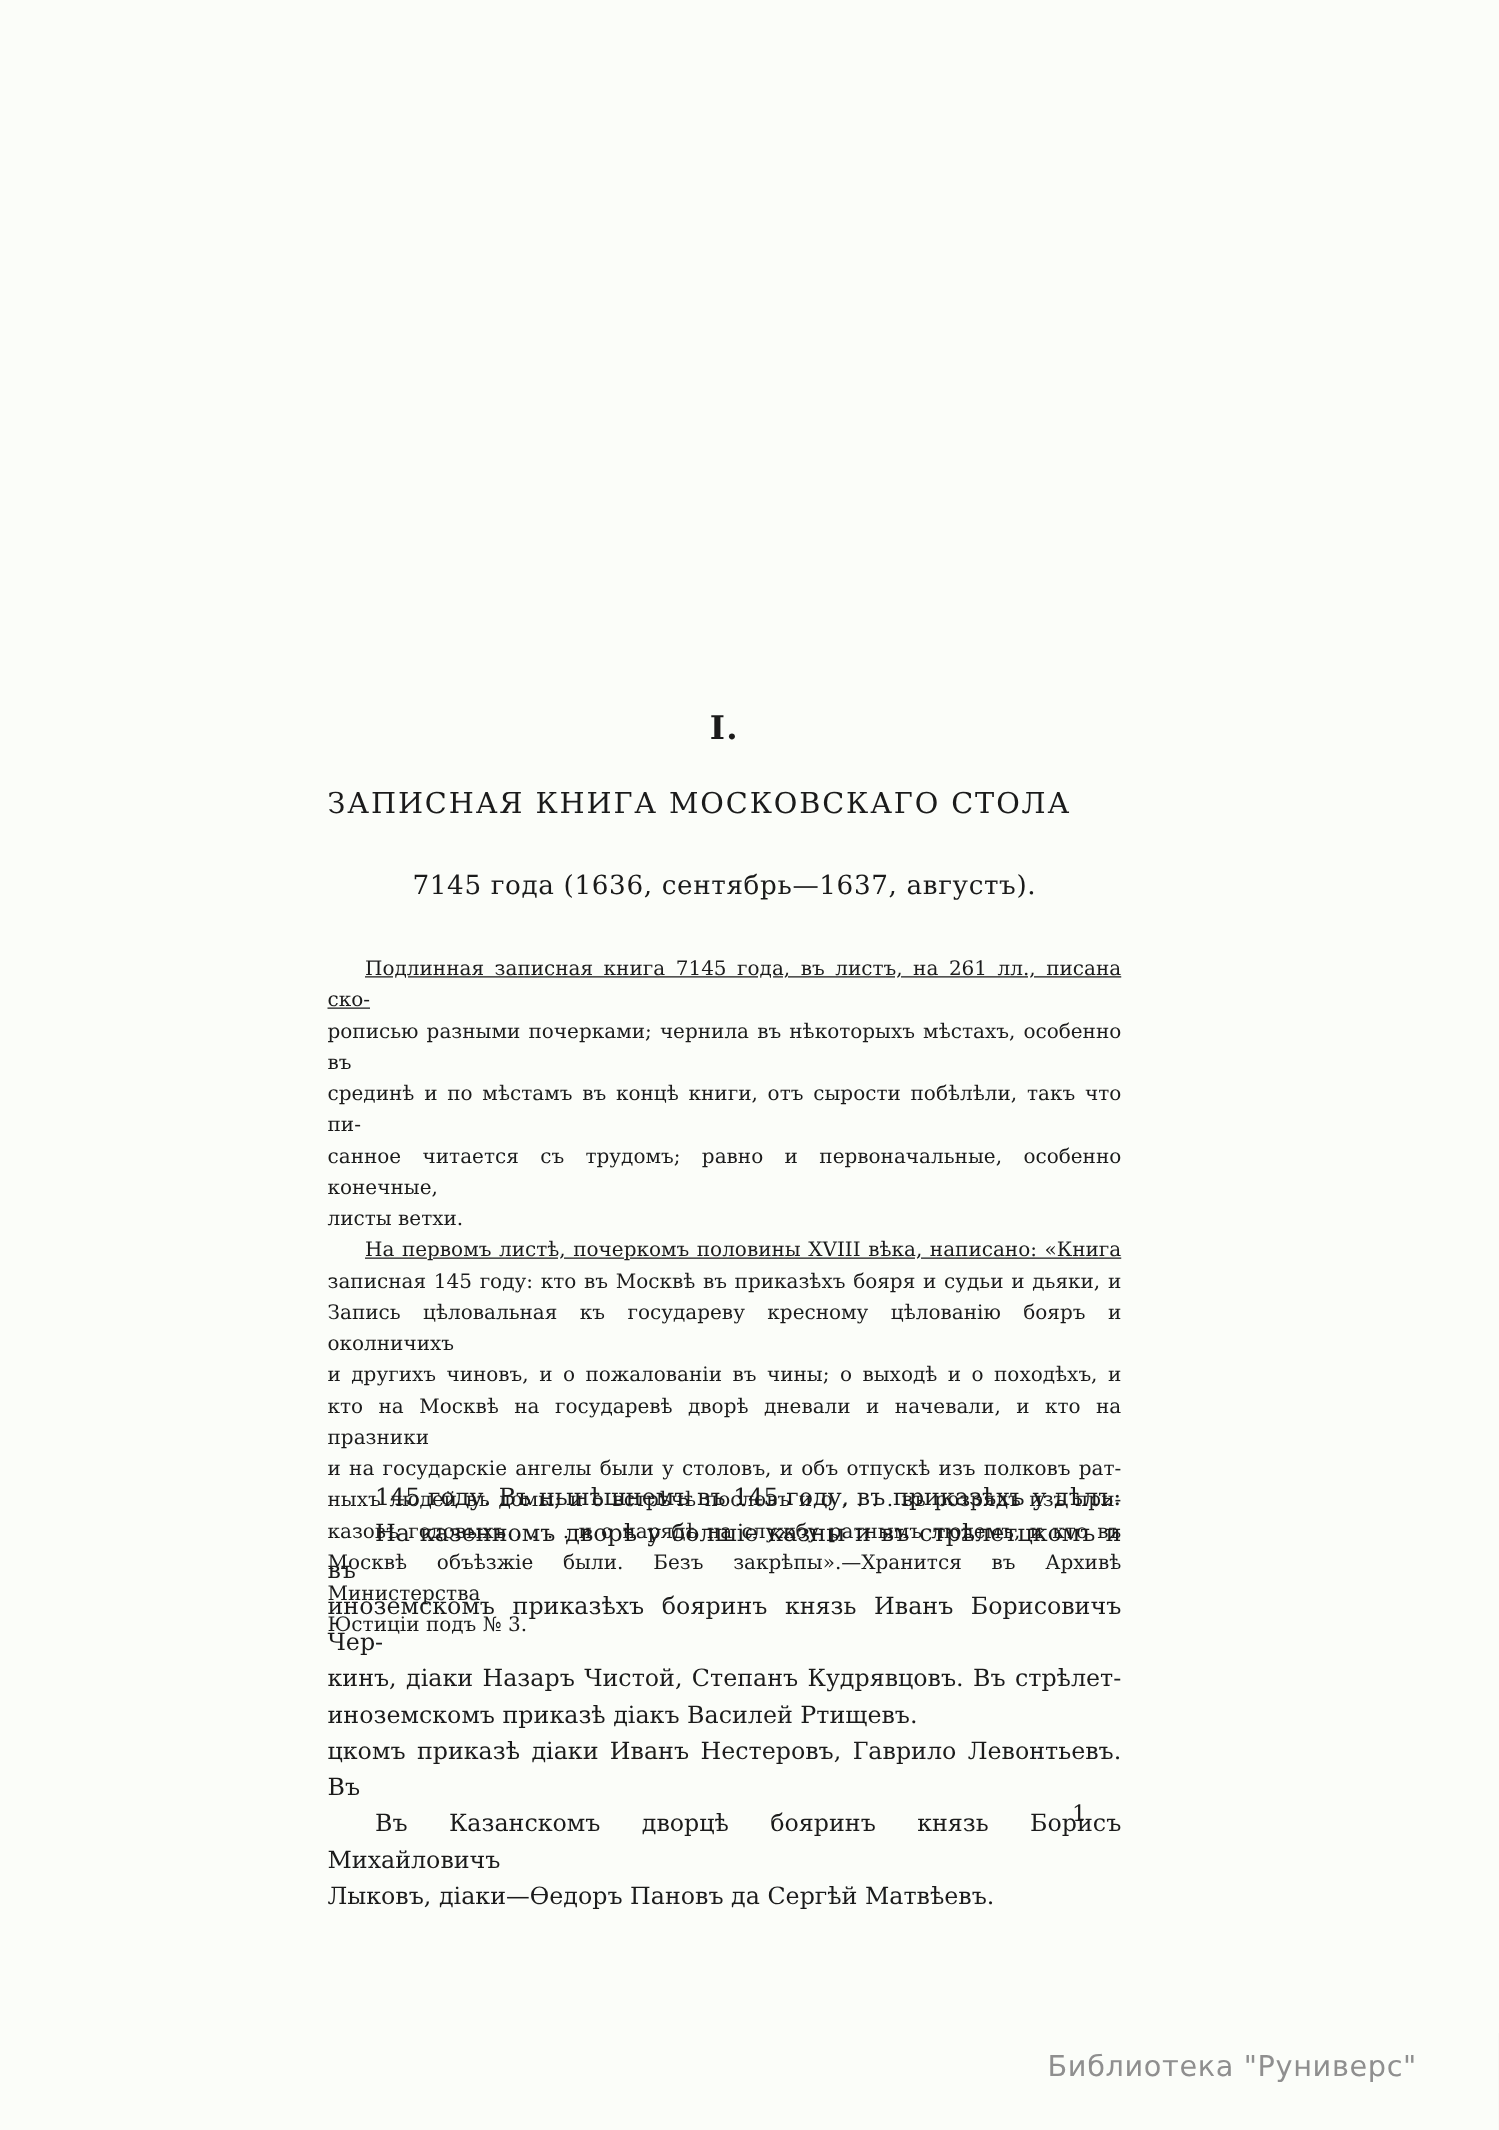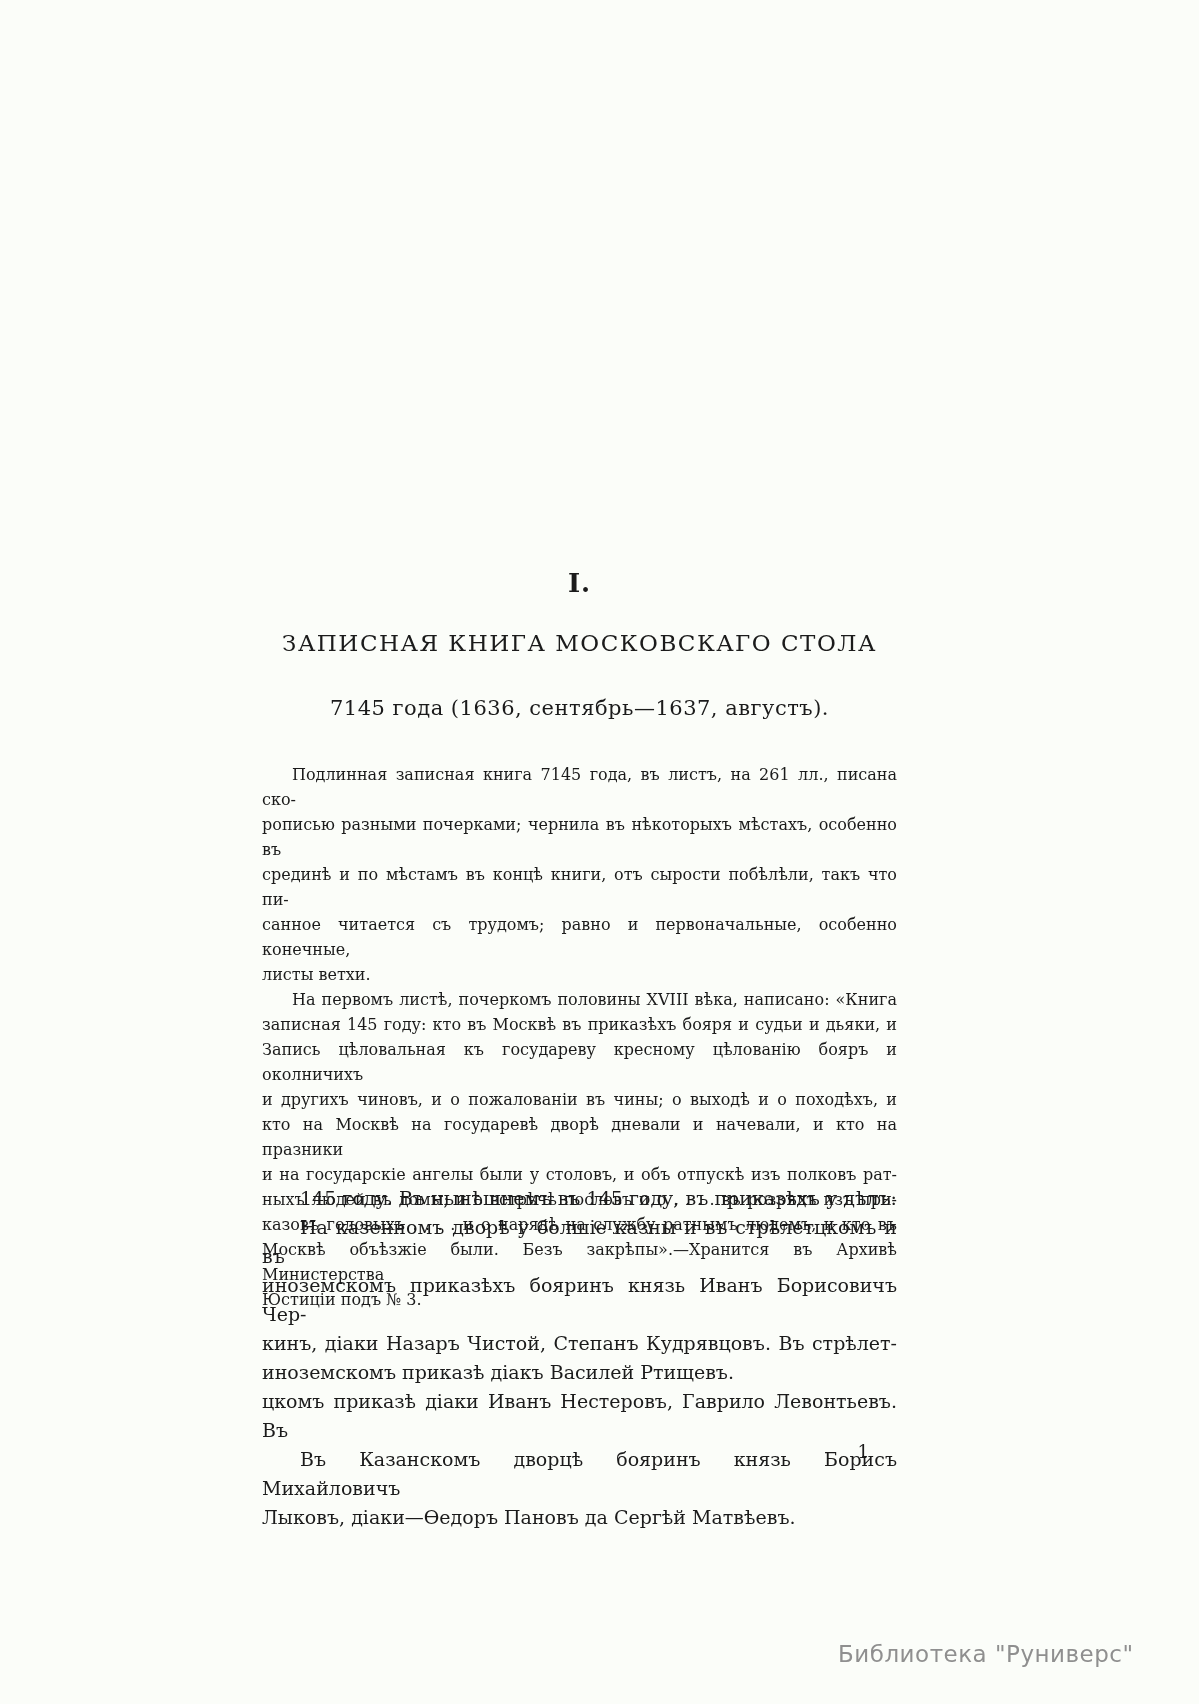--- a/index.html
+++ b/index.html
@@ -23,21 +23,21 @@
   }
   .sec-num {
     top: 568px;
     text-align: center;
     font-size: 26px;
     font-weight: bold;
     letter-spacing: 1px;
   }
   .doc-title {
     top: 630px;
-    text-align: center;
+    text-align: left;
     font-size: 23px;
     letter-spacing: 1.5px;
     white-space: nowrap;
   }
   .doc-subtitle {
     top: 696px;
     text-align: center;
     font-size: 21px;
     font-weight: normal;
     letter-spacing: 0.5px;
@@ -51,21 +51,21 @@
     top: 1184px;
     font-size: 19px;
     line-height: 29px;
   }
   .para { margin: 0; }
   .para .line { width: 100%; }
   .line.just {
     text-align: justify;
     text-align-last: justify;
   }
-  .intro .para .line:first-child { text-indent: 30px; }
+  .intro .para .line:first-child { text-indent: 30px; text-decoration: underline; }
   .body-text .para .line:first-child { text-indent: 38px; }
   .signature {
     top: 1441px;
     text-align: right;
     padding-right: 28px;
     box-sizing: border-box;
     font-size: 18px;
   }
   .watermark {
     position: absolute;

